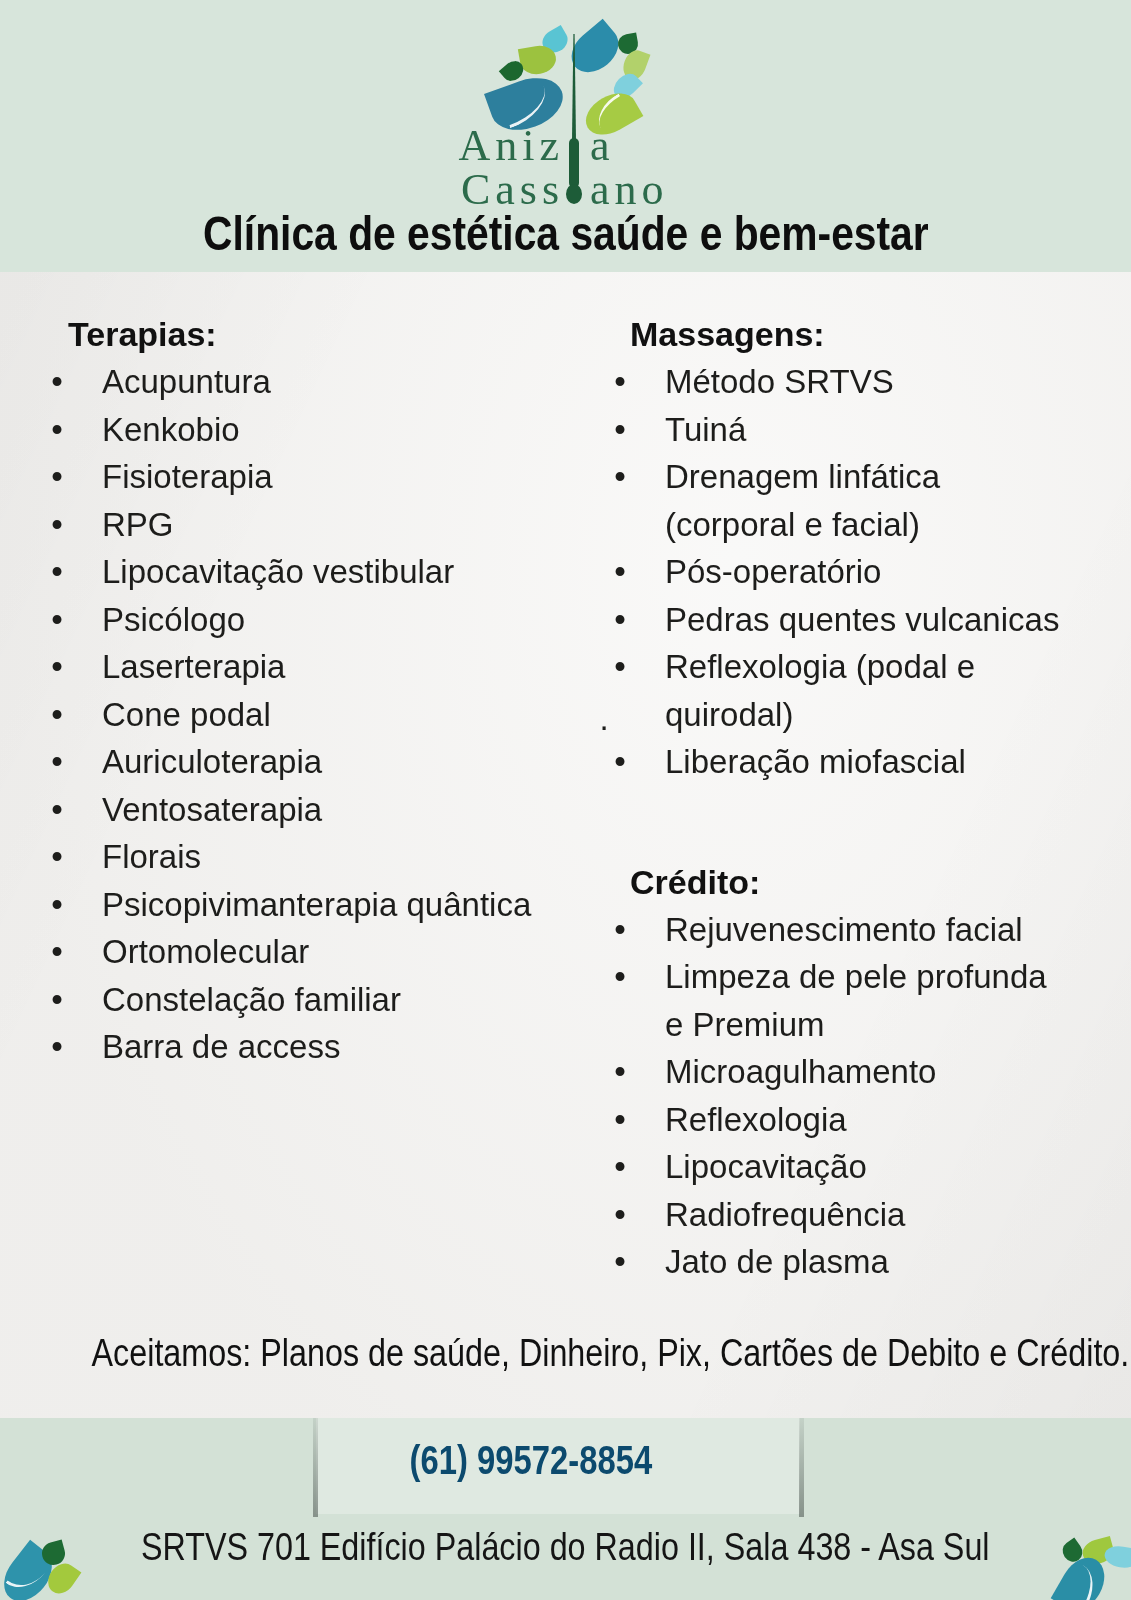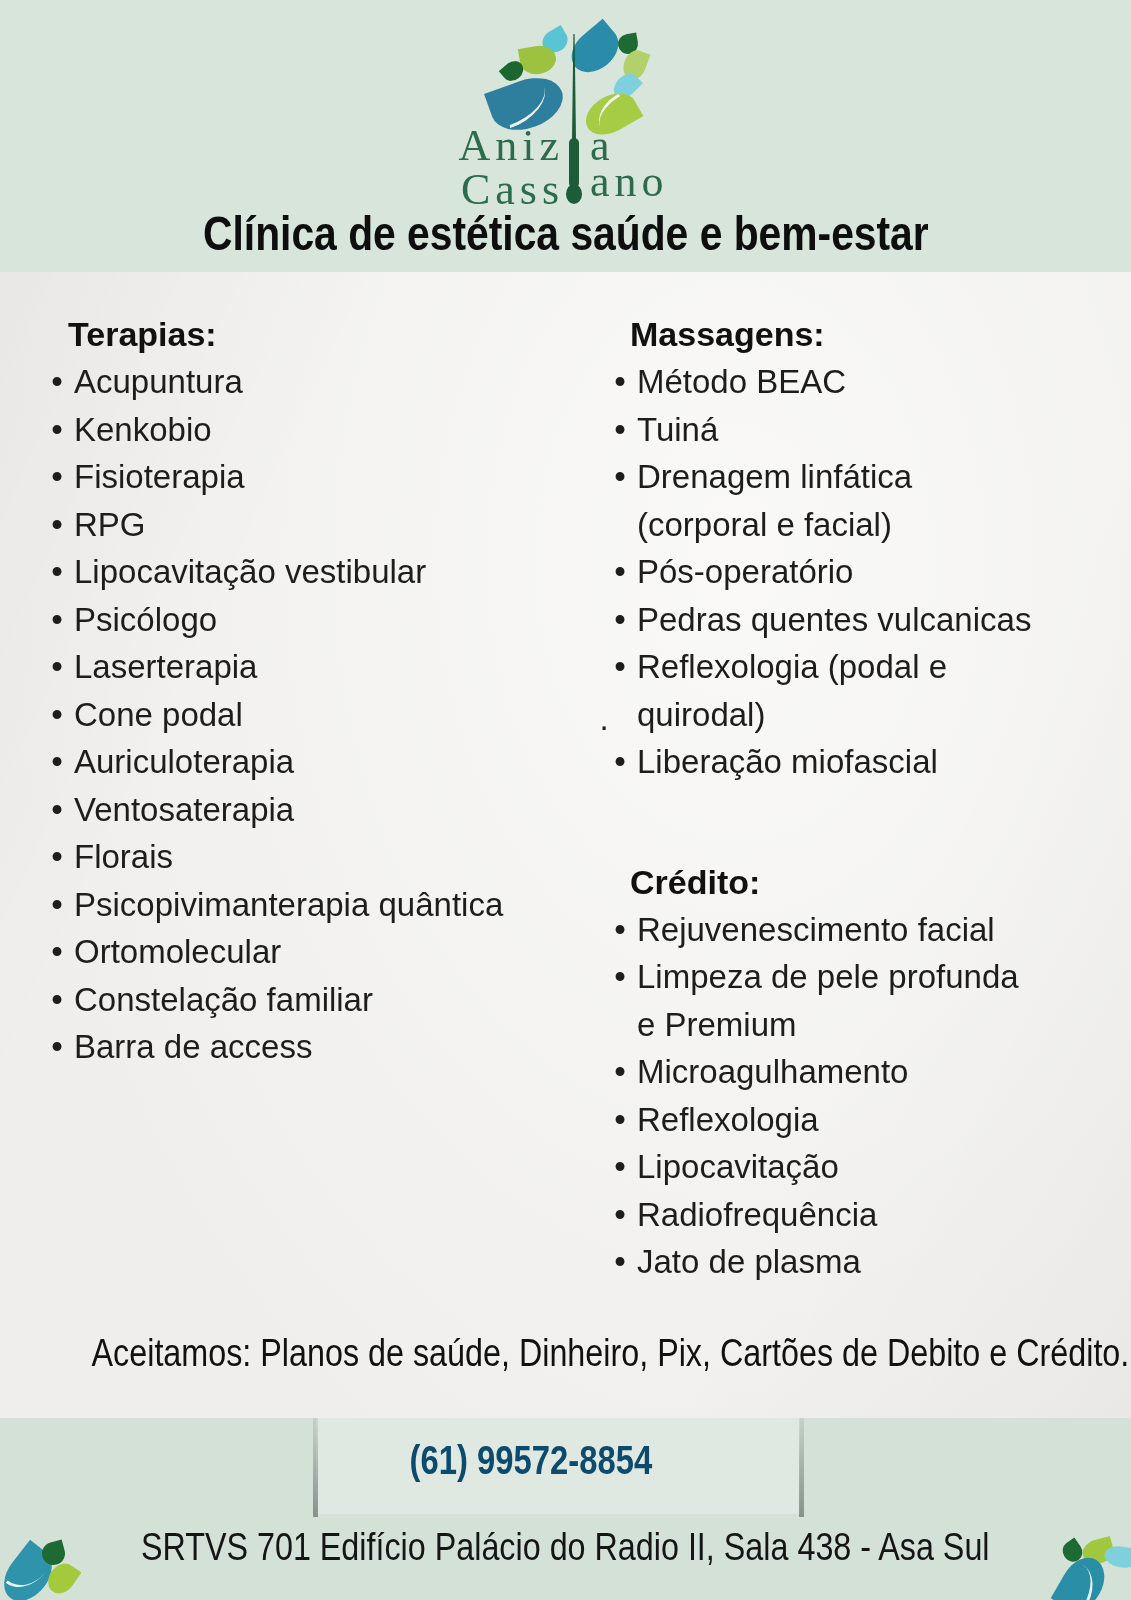--- a/index.html
+++ b/index.html
@@ -38,40 +38,40 @@
     position:absolute; left:150px; top:164px; width:16px; height:20px;
     background:#1d5c38; border-radius:50%;
   }
   .logo-text {
     position:absolute; font-family:"Liberation Serif", serif;
     font-size:44px; color:#2c6b4b; letter-spacing:5px; white-space:nowrap;
   }
   .t-aniz { right:152px; top:100px; }
   .t-a    { left:174px;  top:100px; }
   .t-cass { right:152px; top:144px; }
-  .t-ano  { left:174px;  top:136px;text-align:center; }
+  .t-ano  { left:174px;  top:144px;text-align:center; }
   .clinic-title {
     position:absolute; left:0; top:206px; width:100%; text-align:center;
     font-weight:bold; font-size:48px; color:#0e0e0e; letter-spacing:0px;
   }
   .cond { display:inline-block; transform:scaleX(0.85); transform-origin:center; white-space:nowrap; }
   .cond82 { display:inline-block; transform:scaleX(0.82); transform-origin:center; white-space:nowrap; }
 
   
   .svc-col { position:absolute; top:310px; font-size:33px; line-height:47.5px; }
   .col-left  { left:40px;  width:540px; }
   .col-right { left:603px; width:520px; }
   .svc-heading { font-weight:bold; font-size:34px; line-height:48px; color:#111; }
   .col-left  .svc-heading { margin-left:28px; }
   .col-right .svc-heading { margin-left:27px; }
   .heading-estetica { margin-top:72px; }
   .svc-row { display:flex; align-items:baseline; }
   .svc-marker { flex:0 0 34px; text-align:center; }
   .svc-marker.m-dot { transform:translate(-16px, 4px); }
-  .svc-text { flex:1 1 auto; }
+  .svc-text { flex:1 1 auto;margin-left:28px; }
 
   
   .accepted-line {
     position:absolute; left:0; top:1332px; width:100%; text-align:center;
     font-size:38px; color:#111;
   }
 
   
   .footer-band {
     position:absolute; left:0; top:1418px; width:100%; height:182px;
@@ -208,21 +208,21 @@
         </div>
       </div>
   </div>
 
   <div class="svc-col col-right">
     <div class="svc-heading">Massagens:</div>
     <div>
 
         <div class="svc-row">
           <span class="svc-marker m-bullet">•</span>
-          <span class="svc-text">Método BEAC</span>
+          <span class="svc-text">Método SRTVS</span>
         </div>
 
         <div class="svc-row">
           <span class="svc-marker m-bullet">•</span>
           <span class="svc-text">Tuiná</span>
         </div>
 
         <div class="svc-row">
           <span class="svc-marker m-bullet">•</span>
           <span class="svc-text">Drenagem linfática</span>

